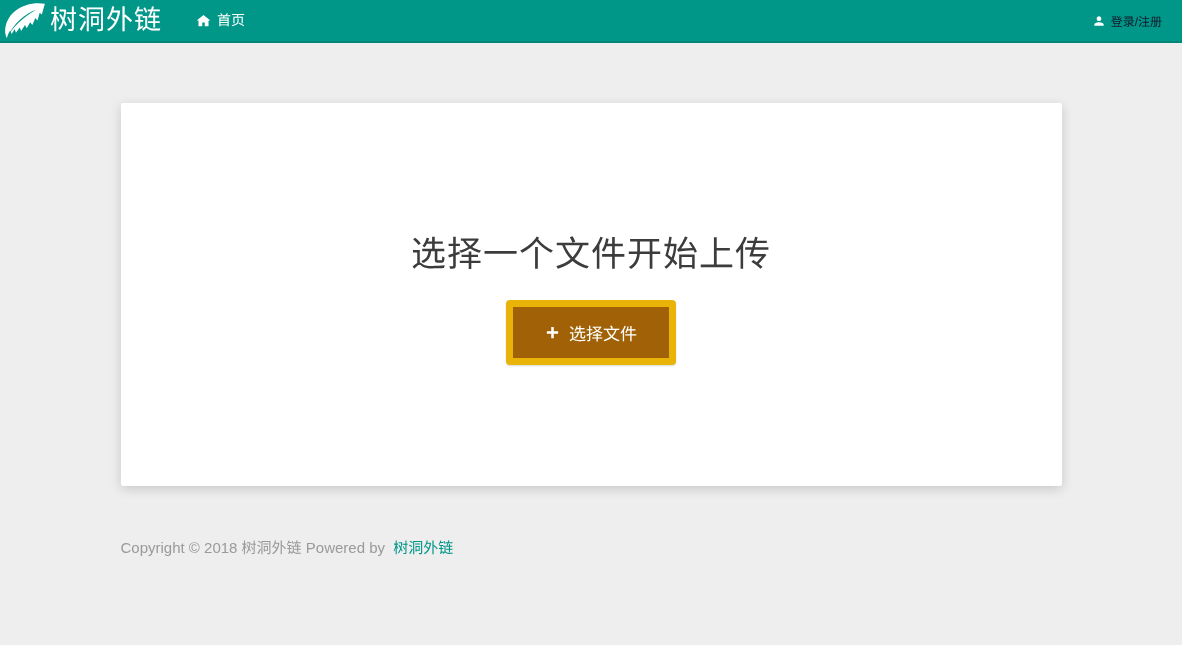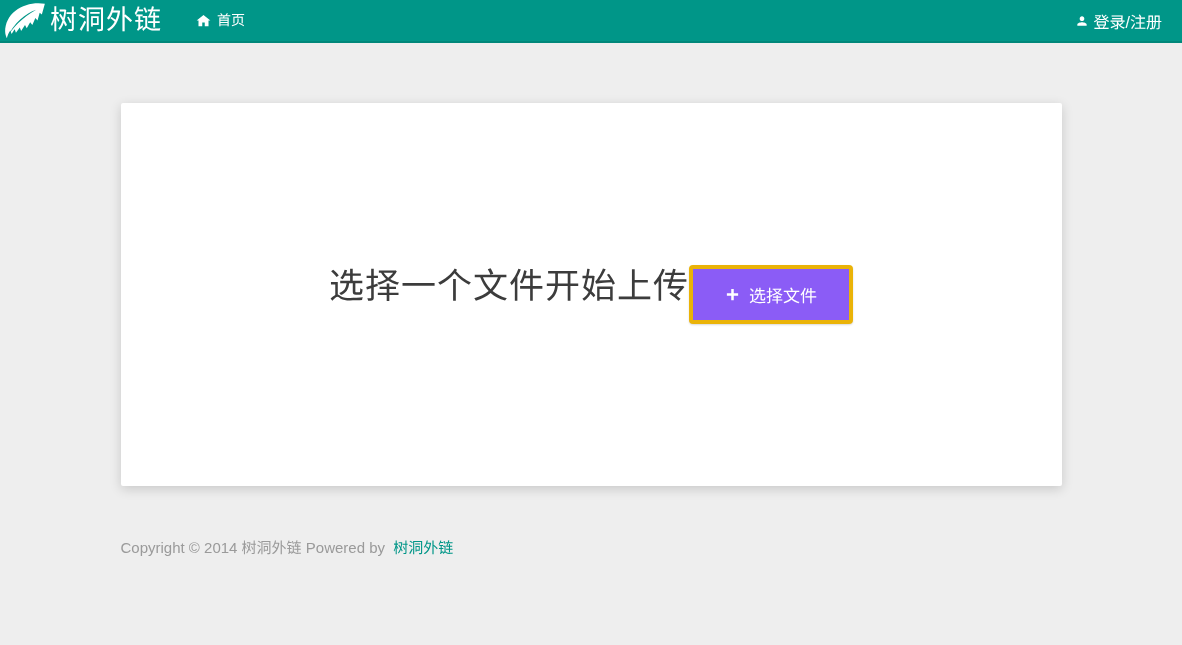--- a/index.html
+++ b/index.html
@@ -57,57 +57,57 @@
     line-height: 43px;
   }
   .nav-item .nav-icon {
     display: inline-flex;
     margin-right: 6px;
   }
   .login-link {
     margin-left: auto;
     display: flex;
     align-items: center;
-    color: #ffffff;
-    font-size: 16px;
+    color: #0f172a;
+    font-size: 12px;
     text-decoration: none;
     cursor: pointer;
   }
   .login-link .nav-icon { display: inline-flex; margin-right: 5px; }
 
   
   .container {
     width: 941px;
     margin: 0 auto;
   }
   .upload-card {
     margin-top: 60px;
     height: 383px;
     background: #ffffff;
     border-radius: 2px;
     box-shadow: 0 3px 12px rgba(0,0,0,0.16);
     display: flex;
-    flex-direction: row;
+    flex-direction: column;
     align-items: center;
     justify-content: center;
   }
   .upload-heading {
     font-size: 35px;
     font-weight: 400;
     color: #3c3c3c;
     letter-spacing: 1px;
     margin-bottom: 24px;
   }
   .select-file-btn {
     display: flex;
     align-items: center;
     justify-content: center;
-    background: #8b5cf6;
+    background: #a16207;
     color: #ffffff;
-    border: 4px solid #eab308;
+    border: 7px solid #eab308;
     border-radius: 4px;
     font-size: 17px;
     font-family: inherit;
     padding: 13px 32px;
     cursor: pointer;
     box-shadow: 0 1px 2px rgba(0,0,0,0.15);
   }
   .select-file-btn .btn-icon {
     display: inline-flex;
     margin-right: 9px;
@@ -177,16 +177,16 @@
       <span class="btn-icon">
         <svg width="15" height="15" viewBox="0 0 24 24" fill="#ffffff">
           <path d="M10 3 h4 v7 h7 v4 h-7 v7 h-4 v-7 H3 v-4 h7 Z"></path>
         </svg>
       </span>
       <span>选择文件</span>
     </button>
   </section>
 
   <footer class="footer">
-    <span>Copyright © 2014 树洞外链 Powered by</span>
+    <span>Copyright © 2018 树洞外链 Powered by</span>
     <a>树洞外链</a>
   </footer>
 </main>
 
 </body></html>

